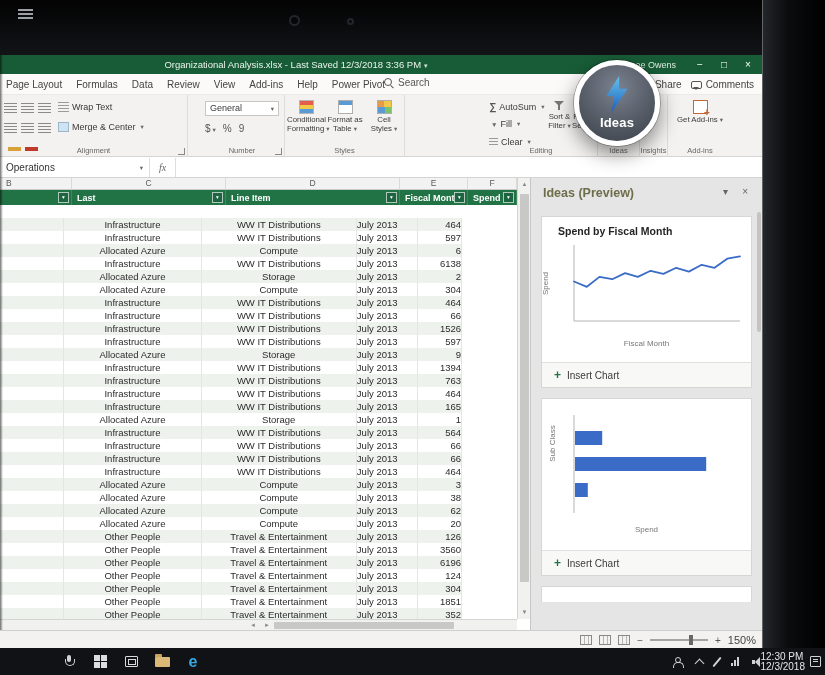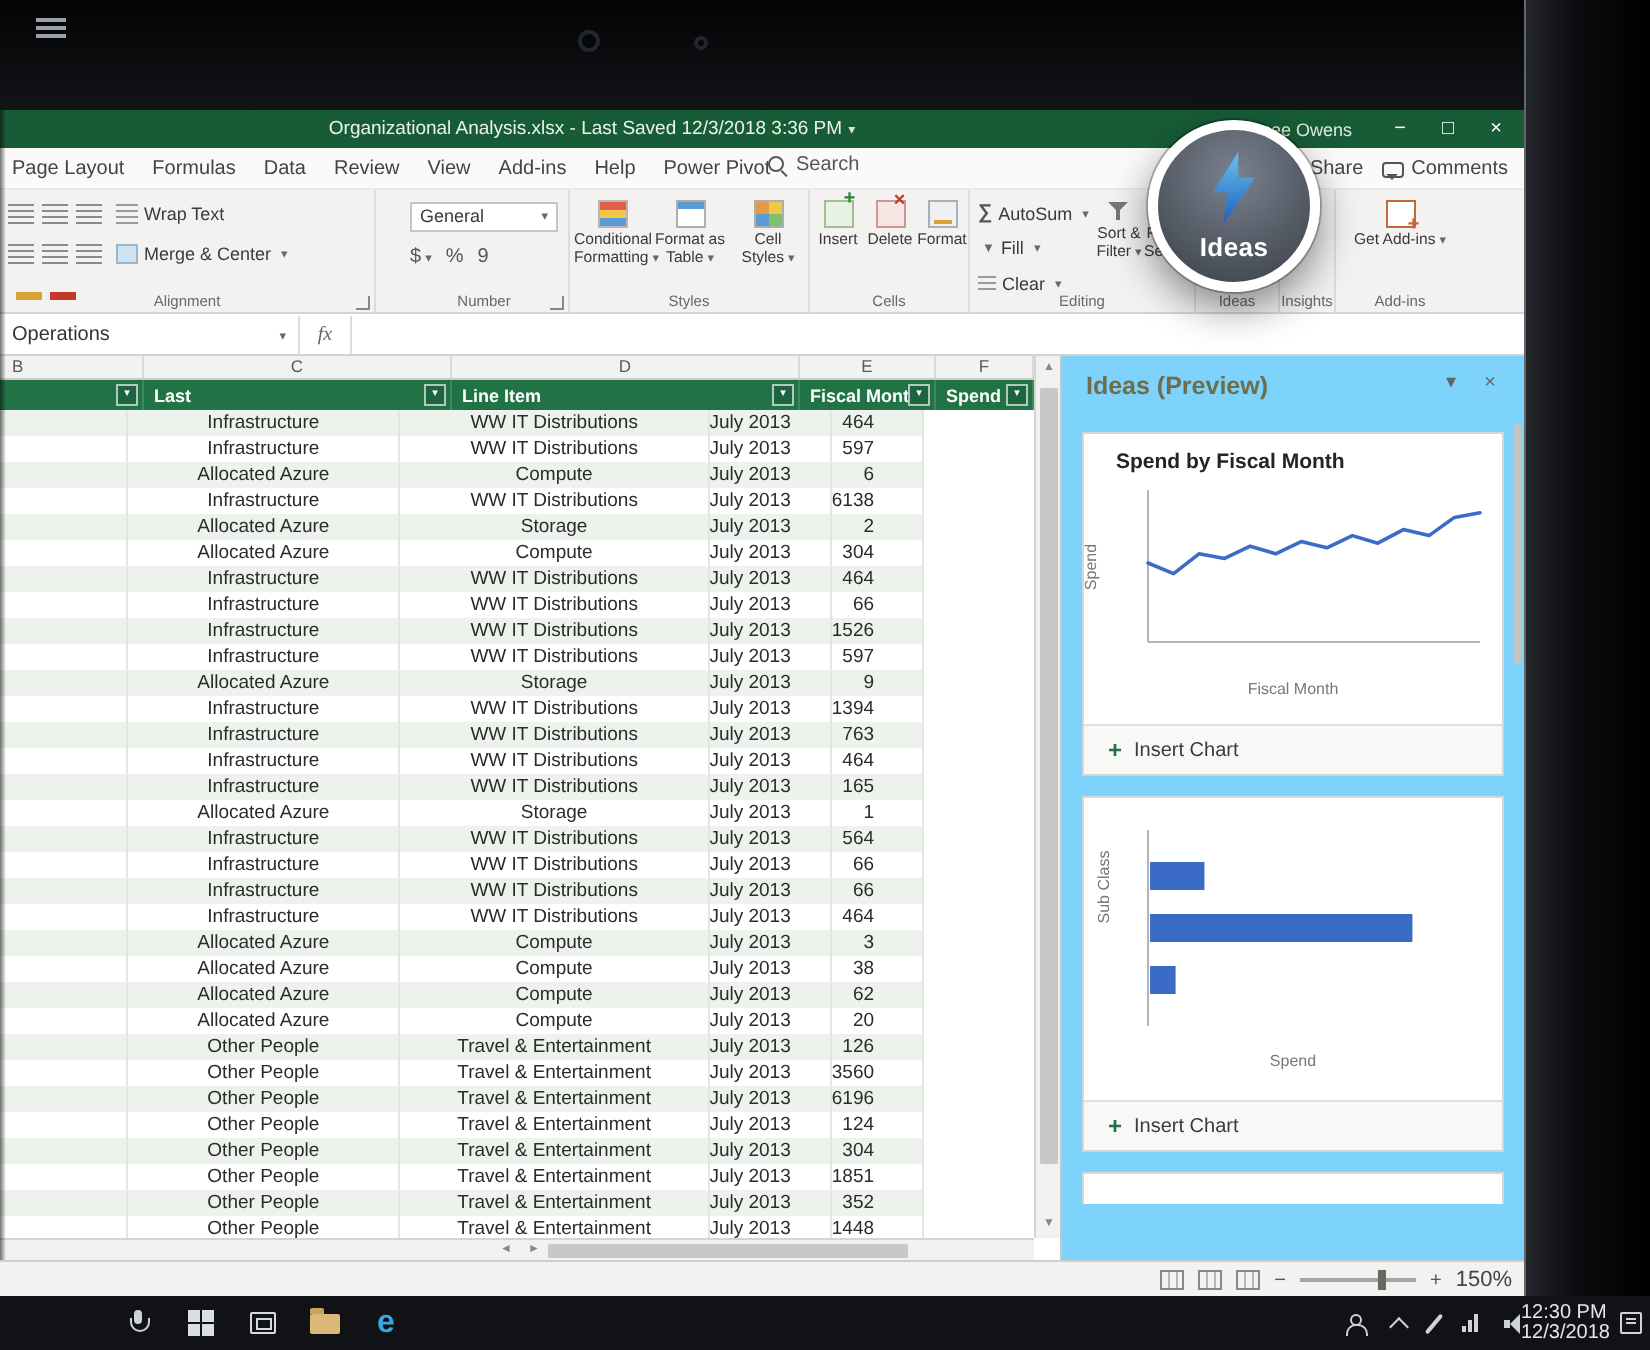--- a/index.html
+++ b/index.html
@@ -118,43 +118,43 @@
   .ch{border-right:1px solid #d9dbd9;text-align:center;line-height:11px}
   .ch.c0{text-align:left;padding-left:6px}
   .c0{width:72px}.c1{width:154px}.c2{width:174px}.c3{width:68px}.c4{width:49px}
 
   #thead{position:absolute;left:0;top:135px;width:517px;height:15px;display:flex}
   .hc{position:relative;background:#217346;color:#fff;font-size:9px;font-weight:bold;
     display:flex;align-items:center;padding-left:5px;border-right:1px solid #3c8a5c;white-space:nowrap;overflow:hidden}
   .filterbox{position:absolute;right:2px;top:2px;width:11px;height:11px;background:#1d6540;
     border:1px solid rgba(255,255,255,.65);color:#fff;font-size:5.5px;line-height:9px;text-align:center}
 
-  #grid-rows{position:absolute;left:0;top:150px;width:462px;height:414px;overflow:hidden;background:#fff}
+  #grid-rows{position:absolute;left:0;top:163px;width:462px;height:414px;overflow:hidden;background:#fff}
   .grow{display:flex;height:13px}
   .grow.band{background:#edf2ed}
   .gc{font-size:9.5px;color:#2b2b2b;line-height:13px;border-right:1px solid #e3e6e3;
     white-space:nowrap;overflow:hidden}
   .gc.c1,.gc.c2{text-align:center}
   .gc.c3{text-align:left;padding-right:6px}
-  .gc.c4{text-align:right;padding-right:24px}
+  .gc.c4{text-align:right;padding-right:0}
 
   #vscroll{position:absolute;left:517px;top:123px;width:13px;height:441px;background:#f1f1f0;
     border-left:1px solid #d6d4d2}
   .scr-arrow{position:absolute;left:0;width:13px;height:13px;text-align:center;font-size:6px;
     color:#888;line-height:13px}
   #vthumb{position:absolute;left:2px;top:16px;width:9px;height:388px;background:#c8c8c6;border-radius:1px}
 
   #hscroll{position:absolute;left:0;top:564px;width:517px;height:11px;background:#f1f1f0;
     border-top:1px solid #d6d4d2}
   .h-arrow{position:absolute;top:0;width:14px;height:11px;text-align:center;font-size:6px;
     color:#888;line-height:11px}
   #hthumb{position:absolute;left:274px;top:2px;width:180px;height:7px;background:#c8c8c6;border-radius:1px}
 
   
-  #pane{position:absolute;left:530px;top:123px;width:232px;height:452px;background:#7dd3fc;
+  #pane{position:absolute;left:530px;top:123px;width:232px;height:452px;background:#e5e5e5;
     border-left:1px solid #c8c6c4}
   .pane-head{position:absolute;left:0;top:0;width:100%;height:30px}
   .pane-title{position:absolute;left:12px;top:8px;font-size:12.5px;font-weight:bold;color:#6e6e4a}
   .pane-ico{position:absolute;top:8px;font-size:10px;color:#666}
   .pico-dd{right:34px}.pico-x{right:14px}
   .pane-body{position:absolute;left:0;top:30px;width:100%;height:394px;overflow:hidden}
   .card{margin:0 10px;background:#fff;border:1px solid #d8d6d4}
   .card1{margin-top:8px;height:172px}
   .card2{margin-top:10px;height:178px}
   .card3{margin-top:10px;height:30px}
@@ -326,35 +326,20 @@
           <i class="bico fat-ico"></i>
           <span>Format as Table</span><span class="dd">▾</span>
         </div>
         <div class="rbtn-big" style="left:80px">
           <i class="bico cs-ico"></i>
           <span>Cell Styles</span><span class="dd">▾</span>
         </div>
         <div class="glabel">Styles</div>
       </div>
 
-      <div class="rgroup" style="left:405px;width:80px">
-        <div class="rbtn-big" style="left:1px;width:26px">
-          <i class="bico ins-ico"></i>
-          <span>Insert</span>
-        </div>
-        <div class="rbtn-big" style="left:27px;width:26px">
-          <i class="bico del-ico"></i>
-          <span>Delete</span>
-        </div>
-        <div class="rbtn-big" style="left:53px;width:26px">
-          <i class="bico fmt-ico"></i>
-          <span>Format</span>
-        </div>
-        <div class="glabel">Cells</div>
-      </div>
 
       <div class="rgroup" style="left:485px;width:113px">
         <div class="edit-sm" style="top:6px">
           <span class="sumg">∑</span>
           <span>AutoSum</span>
             <span class="dd">▾</span>
         </div>
         <div class="edit-sm" style="top:24px">
           <span class="dd">▼</span>
           <span>Fill</span>

